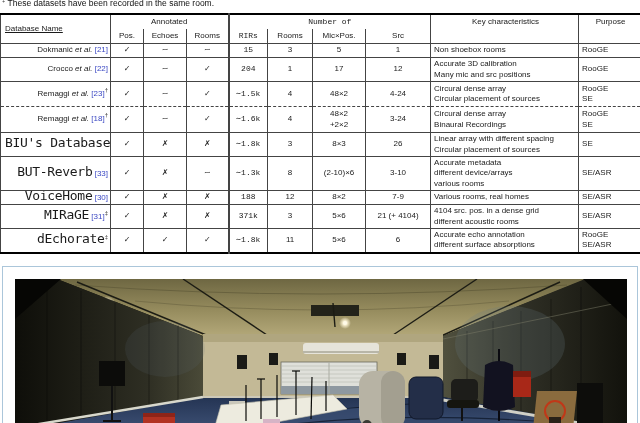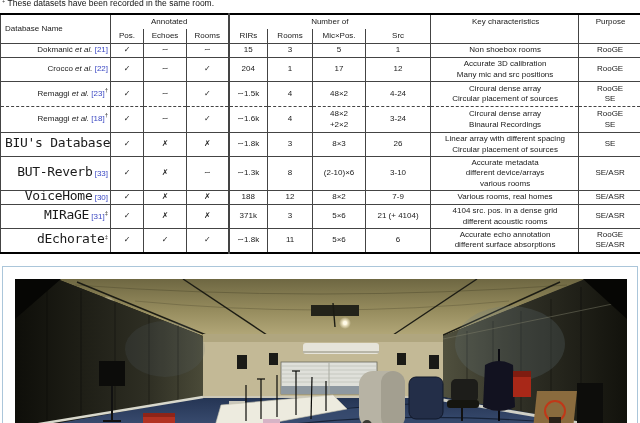--- a/index.html
+++ b/index.html
@@ -12,27 +12,27 @@
   #footnote-clip .inner{position:absolute;top:-3px;left:2px;font-size:8.5px;color:#111;}
   #footnote-clip sup{font-size:6px;}
   
   #tbl-wrap{position:absolute;top:13px;left:0;width:640px;}
   table{border-collapse:collapse;table-layout:fixed;width:640px;
         border-top:2px solid #000;border-bottom:2px solid #000;font-size:8px;}
   th,td{padding:0 2px;overflow:hidden;border-left:1px solid #444;border-right:1px solid #444;line-height:10.5px;}
   thead th{font-weight:normal;border-top:none;border-bottom:none;text-align:center;margin-top:48px;}
   thead tr.grp th{height:14px;}
   thead tr.sub th{height:14px;}
-  th.name-h{text-align:left;padding-left:4px;vertical-align:middle;}
+  th.name-h{text-align:left;padding-left:4px;vertical-align:middle;text-decoration:underline;}
   th.key-h,th.purp-h{text-align:center;padding-left:4px;vertical-align:top;padding-top:2px;}
   tbody td{border-top:1px solid #444;text-align:center;vertical-align:middle;}
   tbody tr.dashed td{border-top-style:dashed;}
   td.c-name{text-align:right;padding-left:4px;white-space:nowrap;}
-  td.c-key,td.c-purpose{text-align:center;padding-left:3px;line-height:10.5px;}
-  td.gb,th.gb{border-left-width:2px;}
+  td.c-key,td.c-purpose{text-align:left;padding-left:3px;line-height:10.5px;}
+  td.gb,th.gb{border-left-width:2px;font-family:Liberation Mono, monospace;}
   .cite{color:#3b48c3;}
   .etal{font-style:italic;}
   .mono{font-family:"DejaVu Sans Mono",monospace;font-size:13px;letter-spacing:-0.3px;}
   sup.mk{font-size:6px;line-height:0;}
   
   #figure-frame{position:absolute;left:2px;top:266px;width:610px;height:220px;
     border:1px solid #abc6da;background:#fff;padding:12px;}
   #room-photo{display:block;width:612px;height:150px;}
 </style>
 </head>

